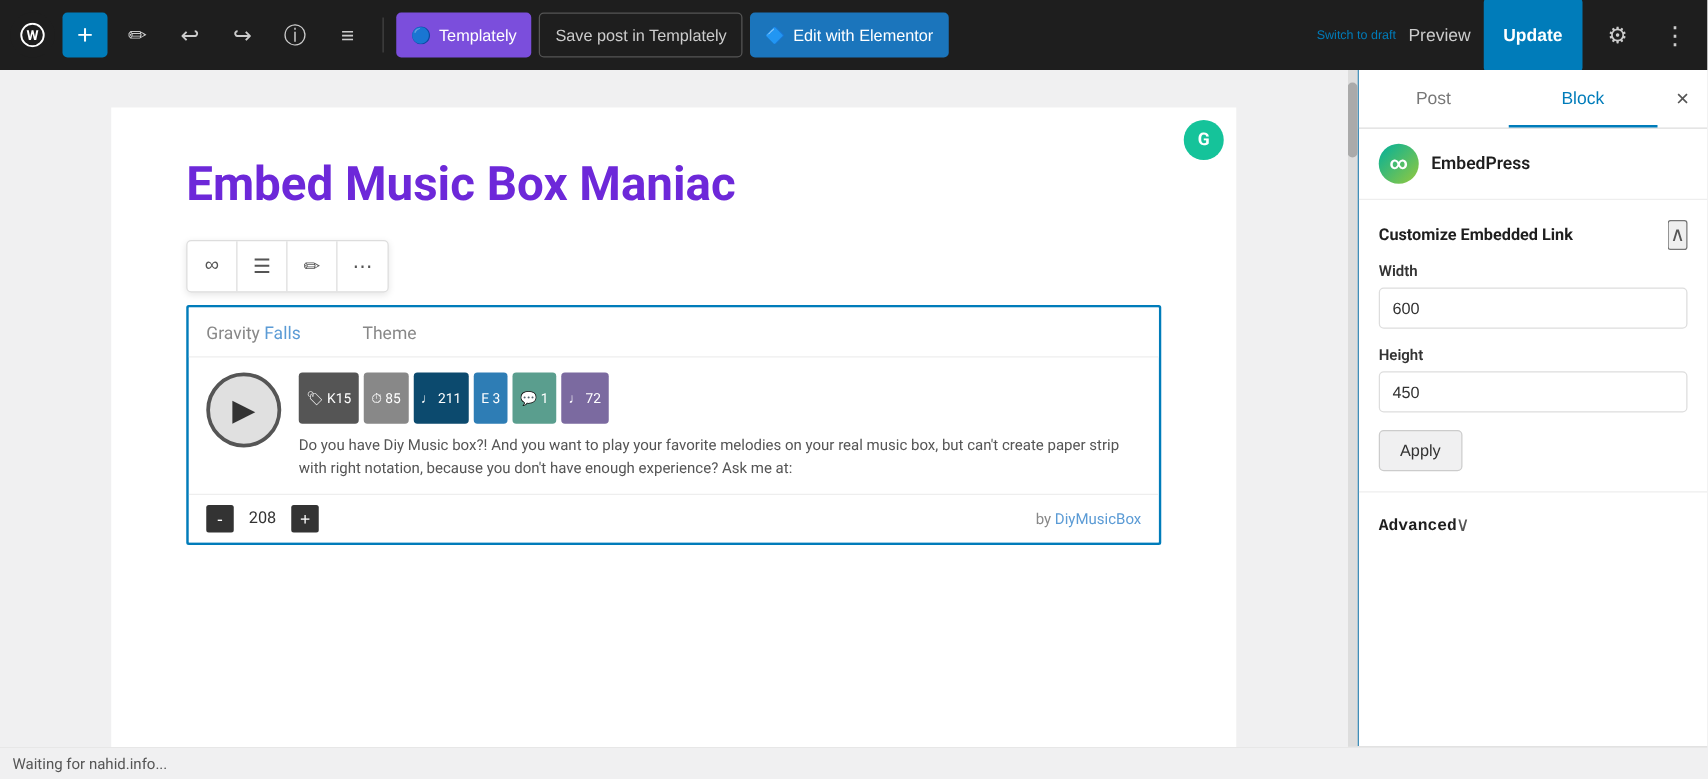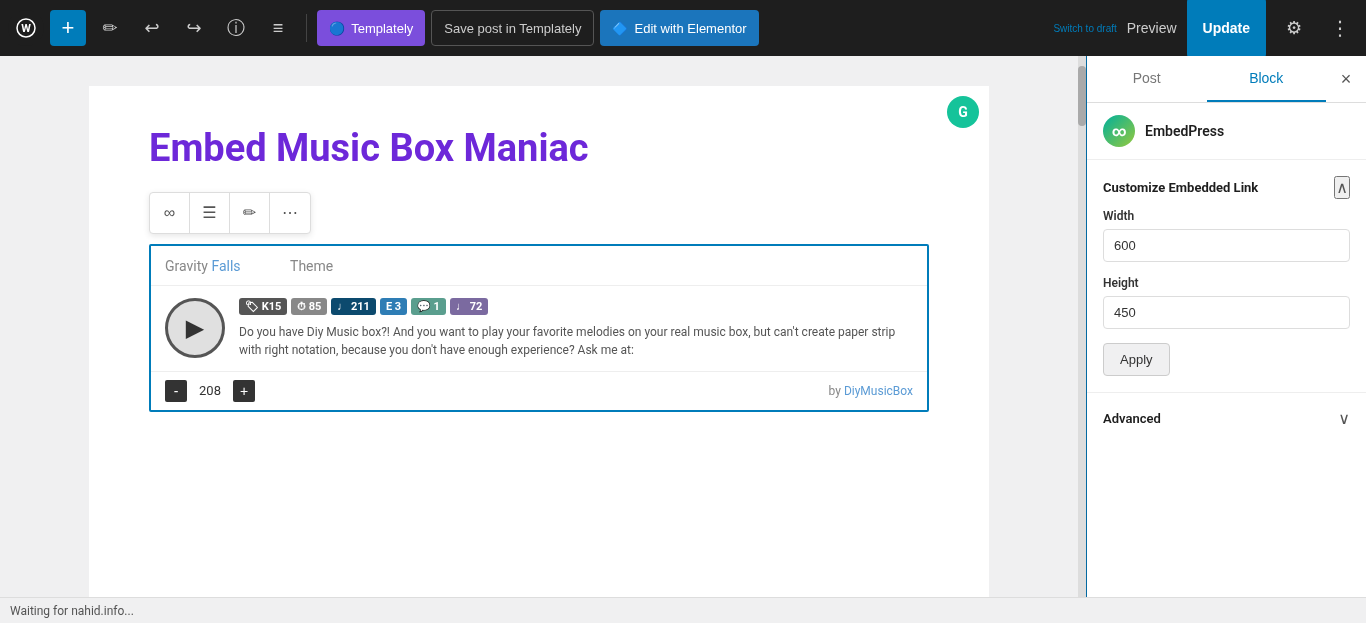--- a/index.html
+++ b/index.html
@@ -213,24 +213,24 @@
       display: flex;
       gap: 4px;
       flex-wrap: wrap;
       margin-bottom: 8px;
     }
 
     .tag {
       display: inline-flex;
       align-items: center;
       gap: 2px;
-      padding: 2px 6px;
+      padding: 14px 6px;
       border-radius: 3px;
       font-size: 11px;
-      font-weight: 700;
+      font-weight: 400;
       color: white;
     }
     .tag-dark { background: #555; }
     .tag-gray { background: #888; }
     .tag-green { background: #0c4a6e; }
     .tag-blue { background: #2e7db5; }
     .tag-teal { background: #5a9e8e; }
     .tag-purple { background: #7b6aa0; }
 
     .embed-description {
@@ -440,22 +440,22 @@
       cursor: pointer;
     }
 
     .advanced-section {
       padding: 16px;
     }
 
     .advanced-header {
       display: flex;
       align-items: center;
-      justify-content: space-between;
-      cursor: pointer;
+      cursor: pointer;
+      font-family: Liberation Mono, monospace;
     }
 
     .advanced-title {
       font-size: 13px;
       font-weight: 600;
       color: #1e1e1e;
     }
 
     .chevron-down {
       font-size: 16px;

